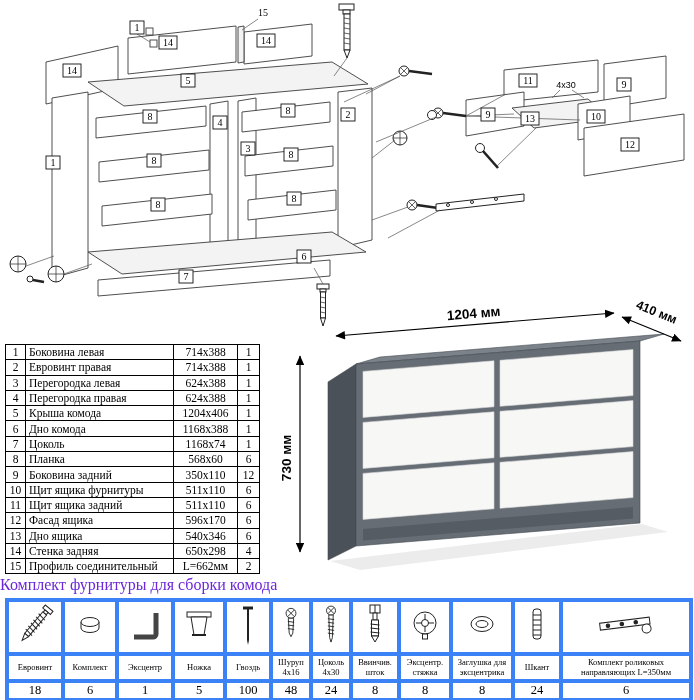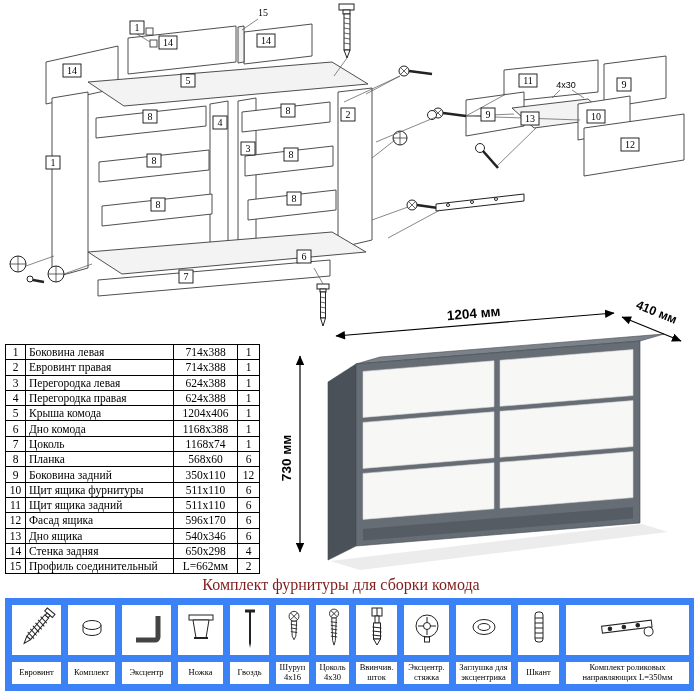--- a/index.html
+++ b/index.html
@@ -15,23 +15,23 @@
 .fast{stroke:#222;stroke-width:1;fill:#fff}
 .fastline{stroke:#222;stroke-width:2.6;fill:none}
 .tick{stroke:#222;stroke-width:0.7}
 #parts-table{position:absolute;left:5px;top:344px;border-collapse:collapse;background:#fff}
 #parts-table td{border:1px solid #000;font-size:11.5px;line-height:12px;padding:1px 3px;white-space:nowrap;height:15.3px}
 #parts-table td.c{text-align:center}
 #product{position:absolute;left:278px;top:292px}
 .dimtext{font-family:"Liberation Sans",sans-serif;font-weight:bold;font-size:13.5px;fill:#000;text-anchor:middle}
 .dimtext-sm{font-family:"Liberation Sans",sans-serif;font-weight:bold;font-size:12.5px;fill:#000;text-anchor:middle}
 .dimline{stroke:#000;stroke-width:1.2}
-#caption{position:absolute;left:0;top:576px;width:682px;text-align:center;font-size:16px;color:#7f1d1d}
+#caption{position:absolute;left:0;top:576px;width:682px;text-align:left;font-size:16px;color:#6d28d9}
 #hw-table{position:absolute;left:5px;top:598px;width:684px;border-collapse:collapse;table-layout:fixed;background:#fff}
-#hw-table td{border:7px solid #3b82f6;text-align:center;vertical-align:middle;overflow:hidden}
+#hw-table td{border:4px solid #3b82f6;text-align:center;vertical-align:middle;overflow:hidden}
 .hw-icon-cell{height:50px}
 .hw-name-cell{font-size:8.5px;line-height:1.15;height:27px;padding:1px}
 .hw-qty-cell{font-size:12.5px;height:17px}
 </style>
 </head>
 <body>
 
 <div class="page">
 
   <svg id="exploded" width="694" height="344" viewBox="0 0 694 344">
@@ -564,16 +564,30 @@
         <td class="hw-name-cell">Ножка</td>
         <td class="hw-name-cell">Гвоздь</td>
         <td class="hw-name-cell">Шуруп 4x16</td>
         <td class="hw-name-cell">Цоколь 4x30</td>
         <td class="hw-name-cell">Ввинчив. шток</td>
         <td class="hw-name-cell">Эксцентр. стяжка</td>
         <td class="hw-name-cell">Заглушка для эксцентрика</td>
         <td class="hw-name-cell">Шкант</td>
         <td class="hw-name-cell">Комплект роликовых направляющих L=350мм</td>
       </tr>
+      <tr>
+        <td class="hw-qty-cell">18</td>
+        <td class="hw-qty-cell">6</td>
+        <td class="hw-qty-cell">1</td>
+        <td class="hw-qty-cell">5</td>
+        <td class="hw-qty-cell">100</td>
+        <td class="hw-qty-cell">48</td>
+        <td class="hw-qty-cell">24</td>
+        <td class="hw-qty-cell">8</td>
+        <td class="hw-qty-cell">8</td>
+        <td class="hw-qty-cell">8</td>
+        <td class="hw-qty-cell">24</td>
+        <td class="hw-qty-cell">6</td>
+      </tr>
     </tbody>
   </table>
 
 </div>
 
 </body></html>

